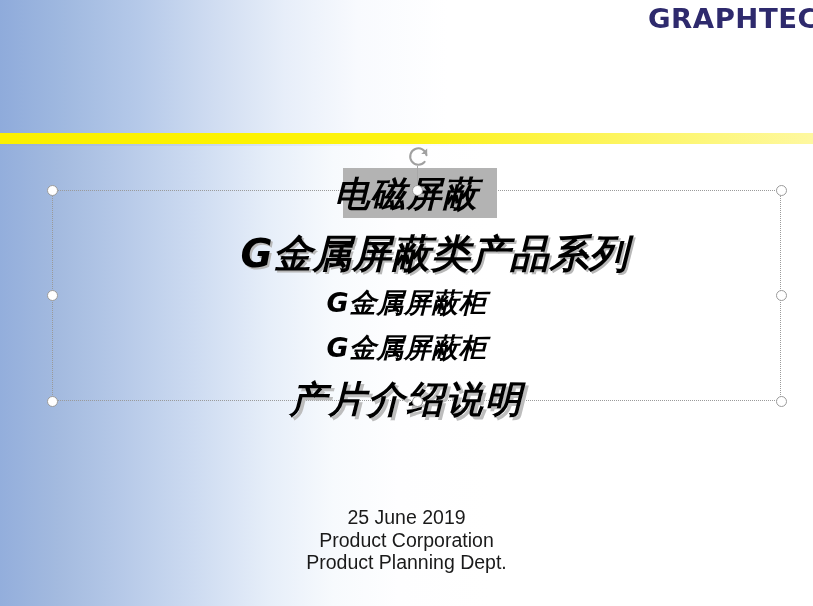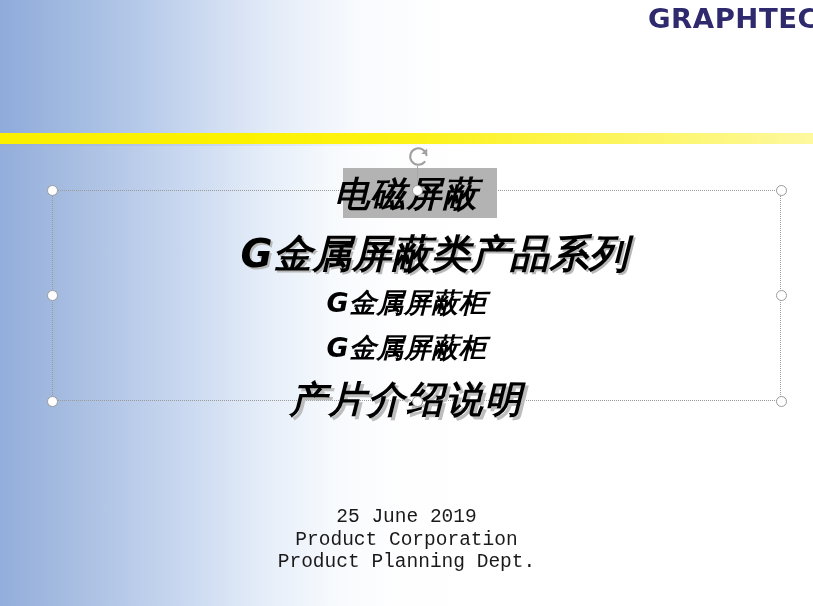--- a/index.html
+++ b/index.html
@@ -241,21 +241,21 @@
     text-shadow: 3px 3px 0 #bdbdbd;
   }
 
   
   #footer {
     position: absolute;
     left: 0;
     top: 506px;
     width: 813px;
     text-align: center;
-    font-family: Liberation Mono, monospace;
+    font-family: Liberation Sans, sans-serif;
     font-size: 19.5px;
     line-height: 22.5px;
     color: #1a1a1a;
     z-index: 20;
   }
   #footer div { white-space: nowrap; }
 </style>
 </head>
 <body>
 

